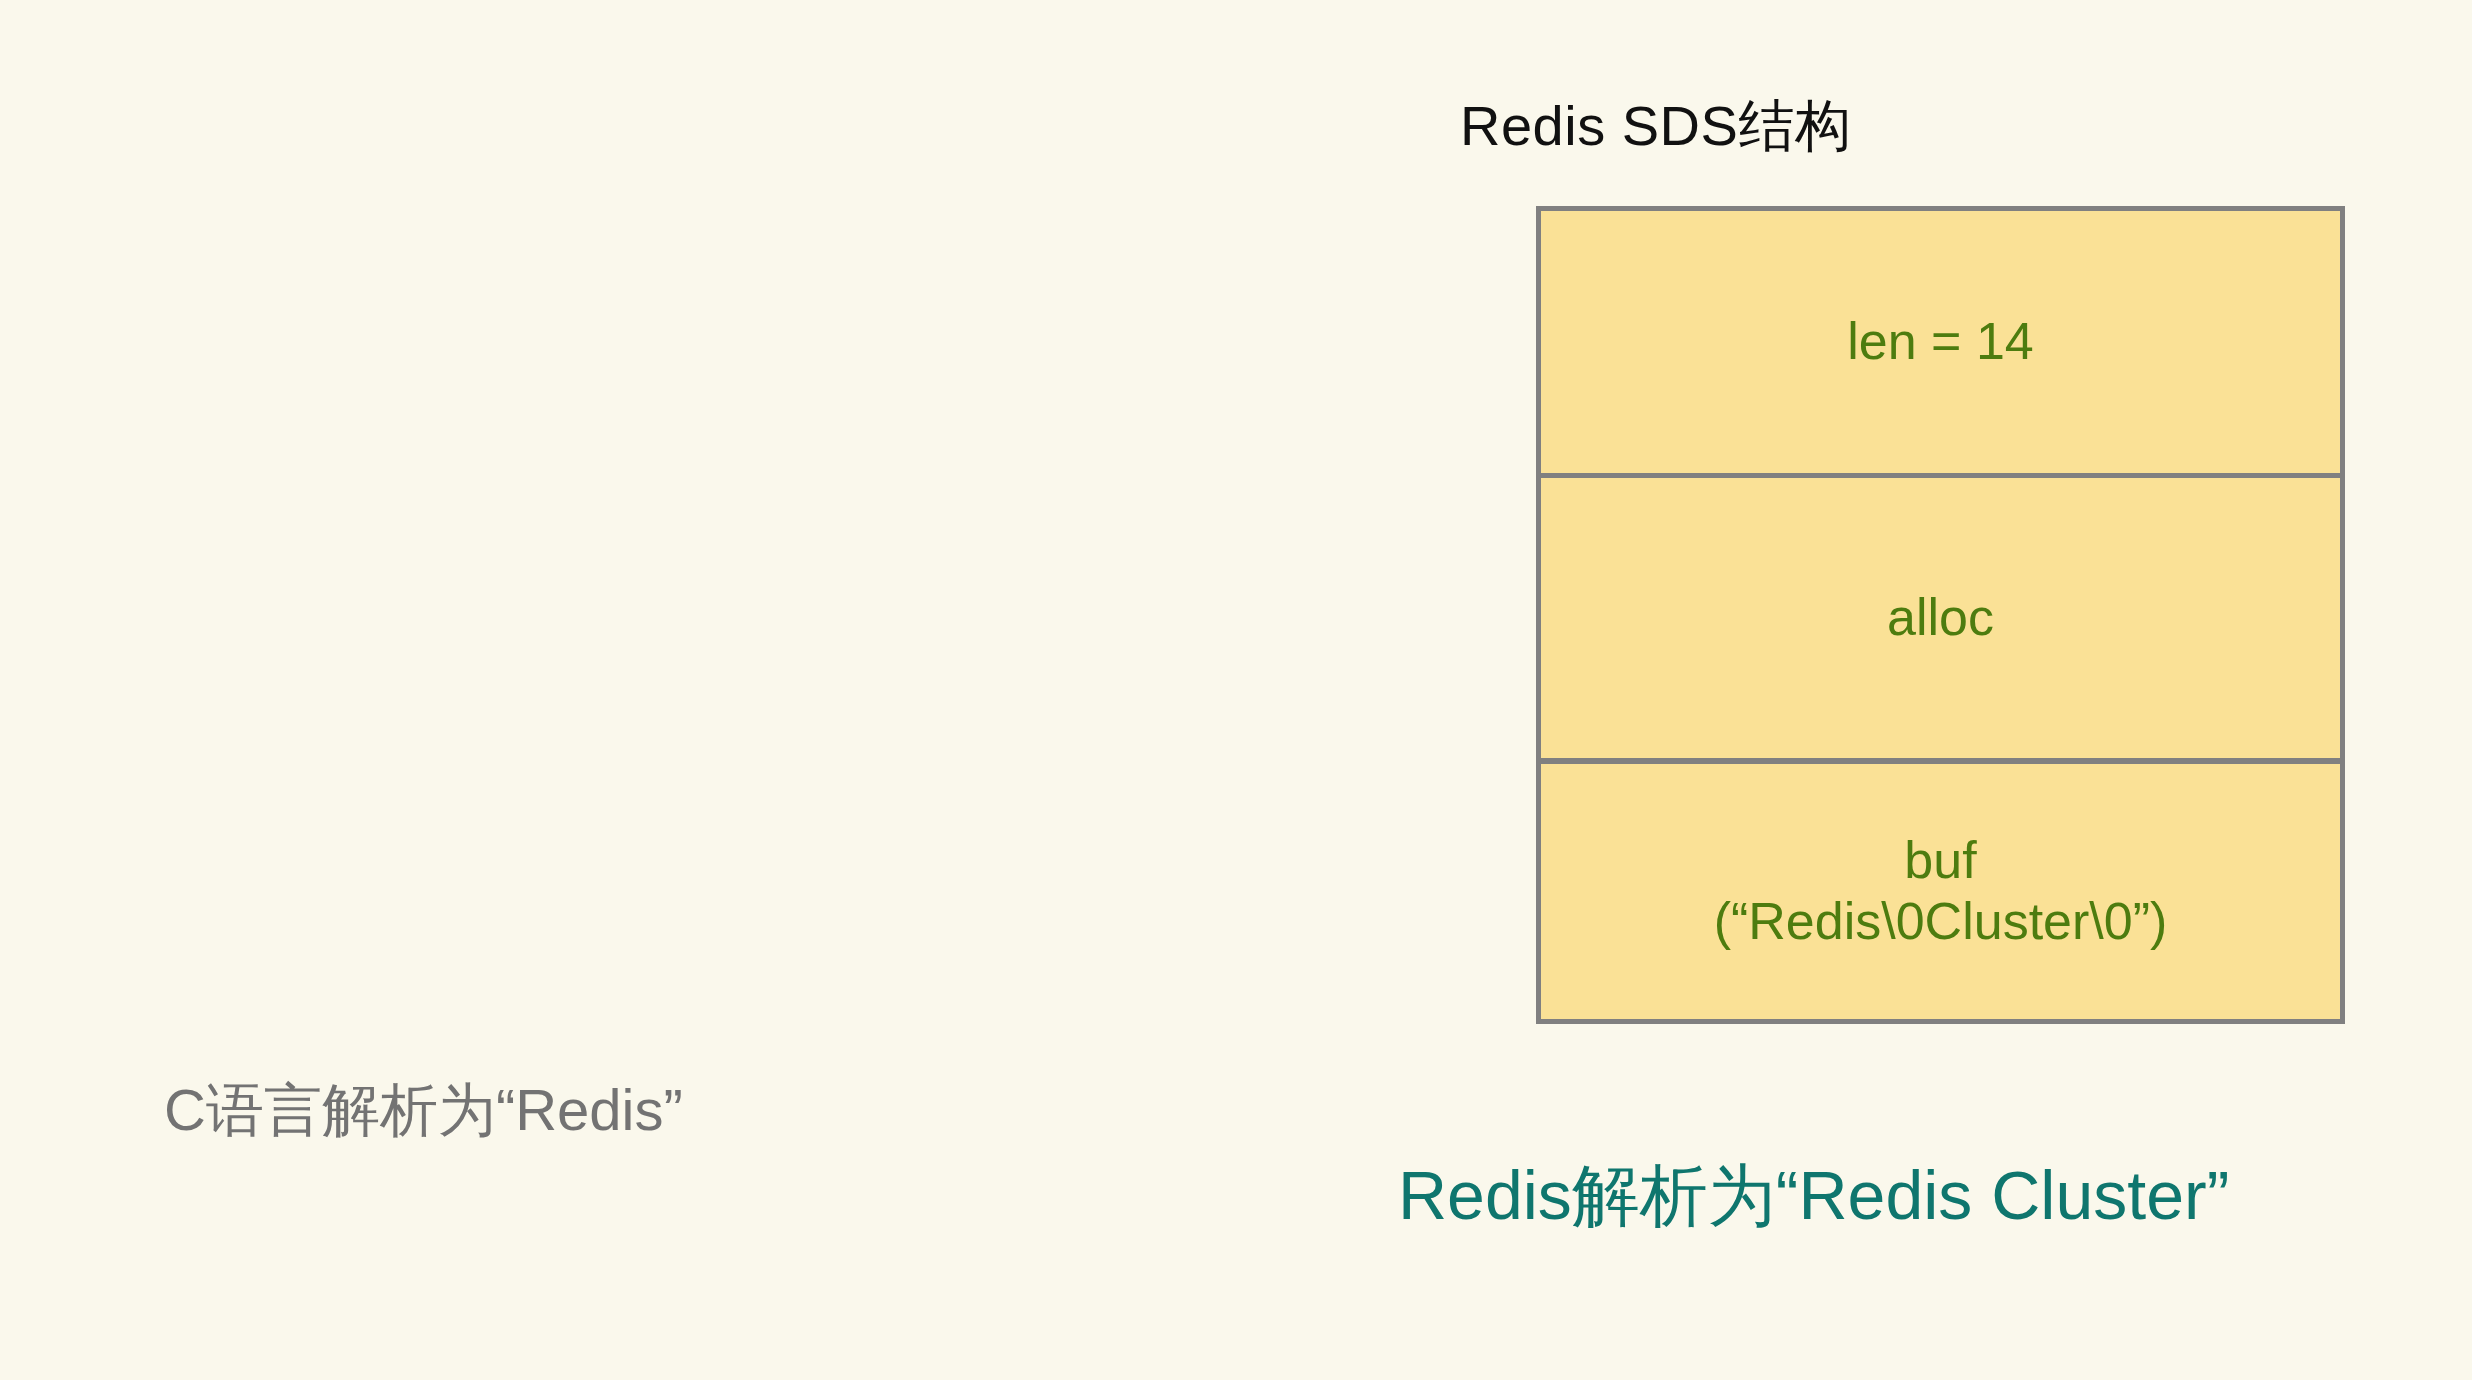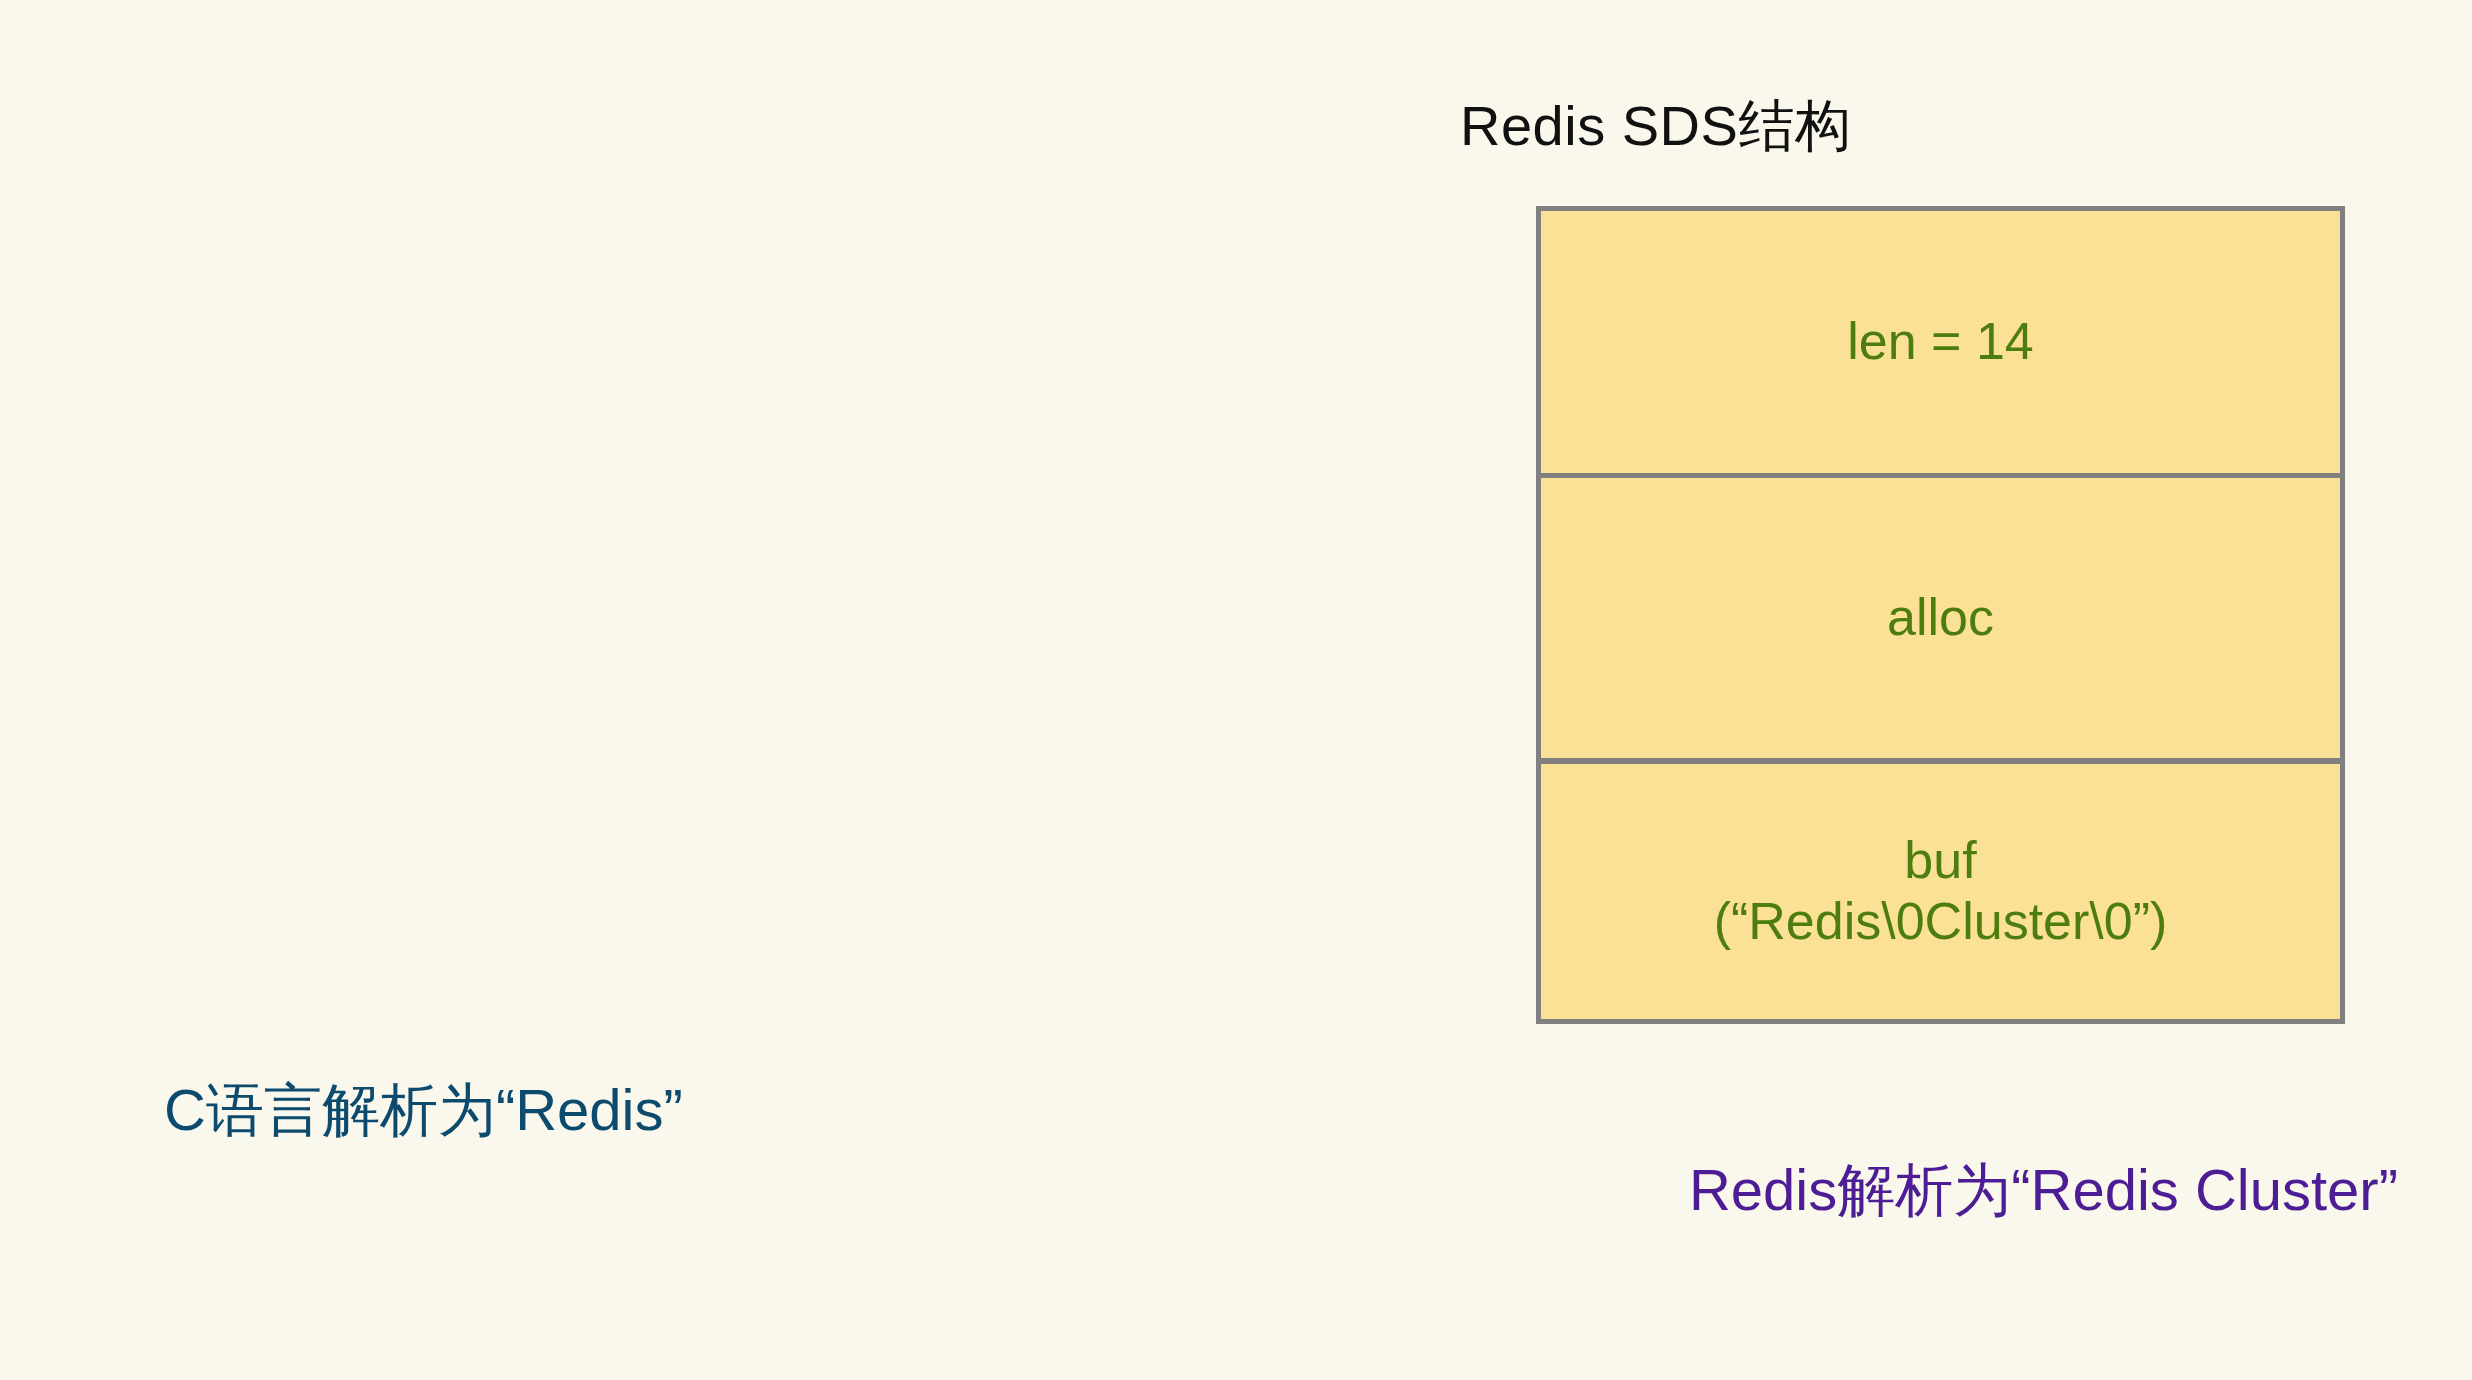--- a/index.html
+++ b/index.html
@@ -77,32 +77,32 @@
     line-height: 1.1;
     color: #111111;
     white-space: nowrap;
   }
   .caption-c {
     position: absolute;
     left: 164px;
     top: 1078px;
     font-size: 58px;
     line-height: 1.1;
-    color: #0c4a6e;
+    color: #737373;
     white-space: nowrap;
   }
   .caption-redis {
     position: absolute;
     left: 1398px;
     top: 1158px;
     width: 1000px;
-    text-align: right;
-    font-size: 58px;
+    text-align: left;
+    font-size: 68px;
     line-height: 1.1;
-    color: #4c1d95;
+    color: #0f766e;
     white-space: nowrap;
   }
 </style>
 </head>
 <body>
 
 <div id="canvas">
 
   <div class="diagram-title">Redis SDS结构</div>
 

